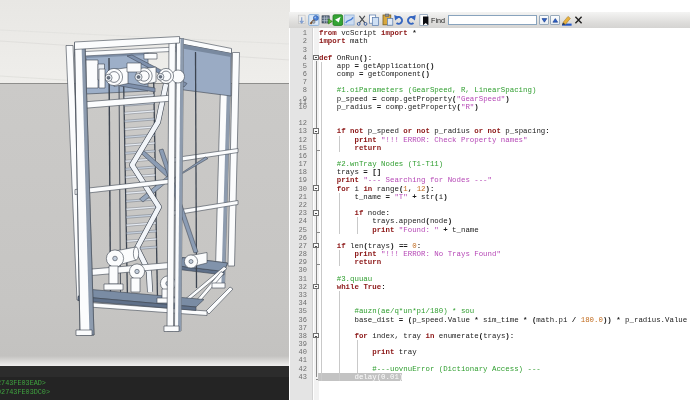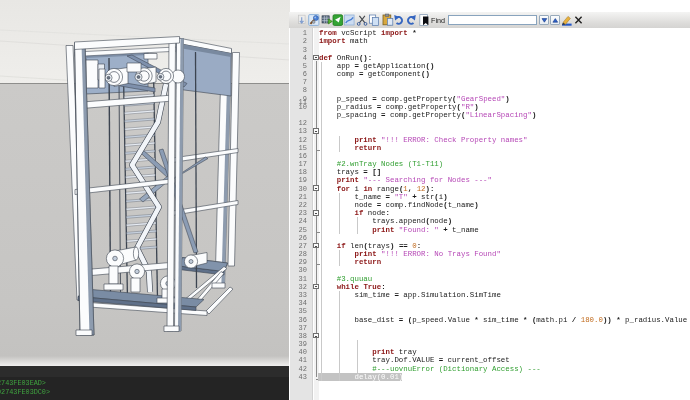--- a/index.html
+++ b/index.html
@@ -280,76 +280,76 @@
         <div class="row" style="left:30px;top:9.38px"><span class="k">import</span> math</div>
         <div class="num" style="left:0px;top:17.56px">3</div>
         <div class="num" style="left:0px;top:25.74px">4</div>
         <div class="row" style="left:30px;top:25.74px"><span class="k">def</span> OnRun<span class="o">():</span></div>
         <div class="num" style="left:0px;top:33.92px">5</div>
         <div class="row" style="left:30px;top:33.92px">    app <span class="o">=</span> getApplication<span class="o">()</span></div>
         <div class="num" style="left:0px;top:42.10px">6</div>
         <div class="row" style="left:30px;top:42.10px">    comp <span class="o">=</span> getComponent<span class="o">()</span></div>
         <div class="num" style="left:0px;top:50.28px">7</div>
         <div class="num" style="left:0px;top:58.46px">8</div>
+        <div class="row" style="left:30px;top:58.46px"><span class="c">    #1.oiParameters (GearSpeed, R, LinearSpacing)</span></div>
         <div class="num" style="left:0px;top:66.64px">9</div>
         <div class="row" style="left:30px;top:66.64px">    p_speed <span class="o">=</span> comp.getProperty<span class="o">(</span><span class="s">"GearSpeed"</span><span class="o">)</span></div>
         <div class="num" style="left:0px;top:74.82px">10</div>
         <div class="row" style="left:30px;top:74.82px">    p_radius <span class="o">=</span> comp.getProperty<span class="o">(</span><span class="s">"R"</span><span class="o">)</span></div>
         <div class="num" style="left:0px;top:70px">11</div>
-        <div class="row" style="left:30px;top:83.00px">    p_spacing <span class="o">=</span> comp.getProperty<span class="o">(</span><span class="s">"LinearSpacing"</span><span class="o">)</span></div>
         <div class="num" style="left:0px;top:91.18px">12</div>
         <div class="num" style="left:0px;top:99.36px">13</div>
+        <div class="row" style="left:30px;top:99.36px">    <span class="k">if</span> <span class="k">not</span> p_speed <span class="k">or</span> <span class="k">not</span> p_radius <span class="k">or</span> <span class="k">not</span> p_spacing<span class="o">:</span></div>
         <div class="num" style="left:0px;top:107.54px">12</div>
         <div class="row" style="left:30px;top:107.54px">        <span class="k">print</span> <span class="s">"!!! ERROR: Check Property names"</span></div>
         <div class="num" style="left:0px;top:115.72px">15</div>
         <div class="row" style="left:30px;top:115.72px">        <span class="k">return</span></div>
         <div class="num" style="left:0px;top:123.90px">16</div>
         <div class="num" style="left:0px;top:132.08px">17</div>
         <div class="row" style="left:30px;top:132.08px"><span class="c">    #2.wnTray Nodes (T1-T11)</span></div>
         <div class="num" style="left:0px;top:140.26px">18</div>
         <div class="row" style="left:30px;top:140.26px">    trays <span class="o">=</span> <span class="o">[]</span></div>
         <div class="num" style="left:0px;top:148.44px">19</div>
         <div class="row" style="left:30px;top:148.44px">    <span class="k">print</span> <span class="s">"--- Searching for Nodes ---"</span></div>
         <div class="num" style="left:0px;top:156.62px">30</div>
         <div class="row" style="left:30px;top:156.62px">    <span class="k">for</span> i <span class="k">in</span> range<span class="o">(</span><span class="n">1</span><span class="o">,</span> <span class="n">12</span><span class="o">):</span></div>
         <div class="num" style="left:0px;top:164.80px">21</div>
         <div class="row" style="left:30px;top:164.80px">        t_name <span class="o">=</span> <span class="s">"T"</span> <span class="o">+</span> str<span class="o">(</span>i<span class="o">)</span></div>
         <div class="num" style="left:0px;top:172.98px">22</div>
-        <div class="row" style="left:30px;top:172.98px">        node <span class="o">=</span> comp.findNode<span class="o">(</span>t_name<span class="o">)</span></div>
         <div class="num" style="left:0px;top:181.16px">23</div>
         <div class="row" style="left:30px;top:181.16px">        <span class="k">if</span> node<span class="o">:</span></div>
         <div class="num" style="left:0px;top:189.34px">24</div>
         <div class="row" style="left:30px;top:189.34px">            trays.append<span class="o">(</span>node<span class="o">)</span></div>
         <div class="num" style="left:0px;top:197.52px">25</div>
         <div class="row" style="left:30px;top:197.52px">            <span class="k">print</span> <span class="s">"Found: "</span> <span class="o">+</span> t_name</div>
         <div class="num" style="left:0px;top:205.70px">26</div>
         <div class="num" style="left:0px;top:213.88px">27</div>
         <div class="row" style="left:30px;top:213.88px">    <span class="k">if</span> len<span class="o">(</span>trays<span class="o">)</span> <span class="o">==</span> <span class="n">0</span><span class="o">:</span></div>
         <div class="num" style="left:0px;top:222.06px">28</div>
         <div class="row" style="left:30px;top:222.06px">        <span class="k">print</span> <span class="s">"!!! ERROR: No Trays Found"</span></div>
         <div class="num" style="left:0px;top:230.24px">29</div>
         <div class="row" style="left:30px;top:230.24px">        <span class="k">return</span></div>
         <div class="num" style="left:0px;top:238.42px">30</div>
         <div class="num" style="left:0px;top:246.60px">31</div>
         <div class="row" style="left:30px;top:246.60px"><span class="c">    #3.quuau</span></div>
         <div class="num" style="left:0px;top:254.78px">32</div>
         <div class="row" style="left:30px;top:254.78px">    <span class="k">while</span> <span class="k">True</span><span class="o">:</span></div>
         <div class="num" style="left:0px;top:262.96px">33</div>
-        <div class="row" style="left:30px;top:262.96px">        sim_time <span class="o">=</span> app.Simulation.SimTime</div>
         <div class="num" style="left:0px;top:271.14px">34</div>
         <div class="num" style="left:0px;top:279.32px">35</div>
+        <div class="row" style="left:30px;top:279.32px"><span class="c">        #auzn(ae/q*un*pi/180) * sou</span></div>
         <div class="num" style="left:0px;top:287.50px">36</div>
         <div class="row" style="left:30px;top:287.50px">        base_dist <span class="o">=</span> <span class="o">(</span>p_speed.Value <span class="o">*</span> sim_time <span class="o">*</span> <span class="o">(</span>math.pi <span class="o">/</span> <span class="n">180.0</span><span class="o">))</span> <span class="o">*</span> p_radius.Value</div>
         <div class="num" style="left:0px;top:295.68px">37</div>
         <div class="num" style="left:0px;top:303.86px">38</div>
+        <div class="row" style="left:30px;top:303.86px">        <span class="k">for</span> index, tray <span class="k">in</span> enumerate<span class="o">(</span>trays<span class="o">):</span></div>
         <div class="num" style="left:0px;top:312.04px">39</div>
         <div class="num" style="left:0px;top:320.22px">40</div>
         <div class="row" style="left:30px;top:320.22px">            <span class="k">print</span> tray</div>
         <div class="num" style="left:0px;top:328.40px">41</div>
-        <div class="row" style="left:30px;top:328.40px">            tray.Dof.VALUE <span class="o">=</span> current_offset</div>
         <div class="num" style="left:0px;top:336.58px">42</div>
         <div class="row" style="left:30px;top:336.58px"><span class="c">            #---uovnuError (Dictionary Access) ---</span></div>
         <div class="num" style="left:0px;top:344.76px">43</div>
         <div class="row" style="left:30px;top:344.76px"><span class="selt">        delay(0.01)</span></div>
         <div class="guide" style="left:32.20px;top:33.92px;height:319.02px"></div>
         <div class="guide" style="left:49.96px;top:107.54px;height:16.36px"></div>
         <div class="guide" style="left:49.96px;top:164.80px;height:40.90px"></div>
         <div class="guide" style="left:49.96px;top:222.06px;height:16.36px"></div>
         <div class="guide" style="left:49.96px;top:262.96px;height:89.98px"></div>
         <div class="guide" style="left:67.72px;top:189.34px;height:16.36px"></div>

